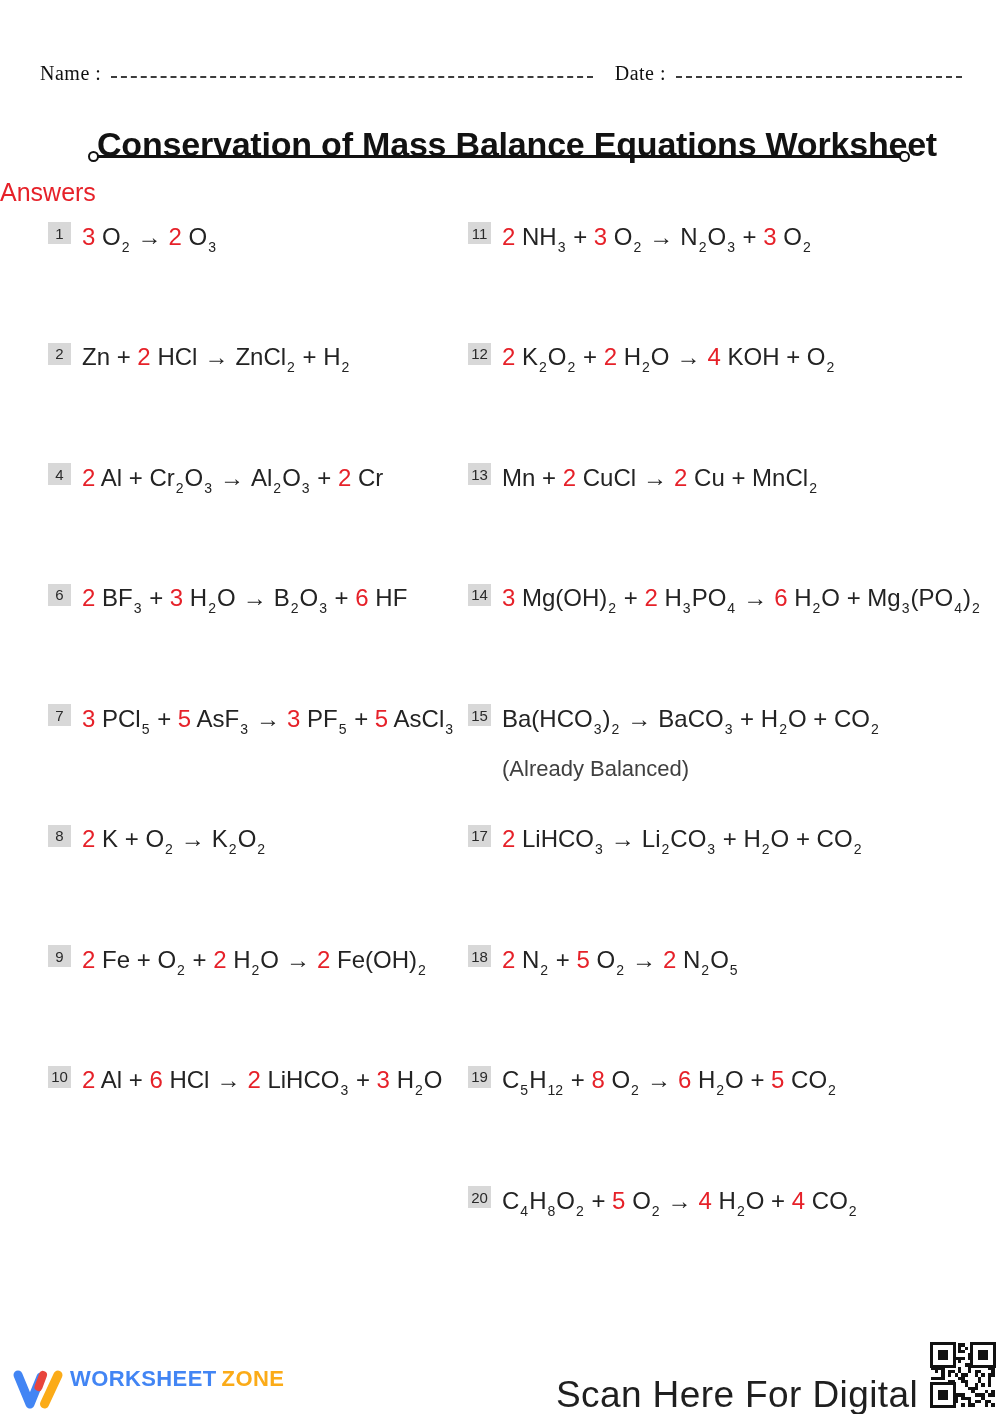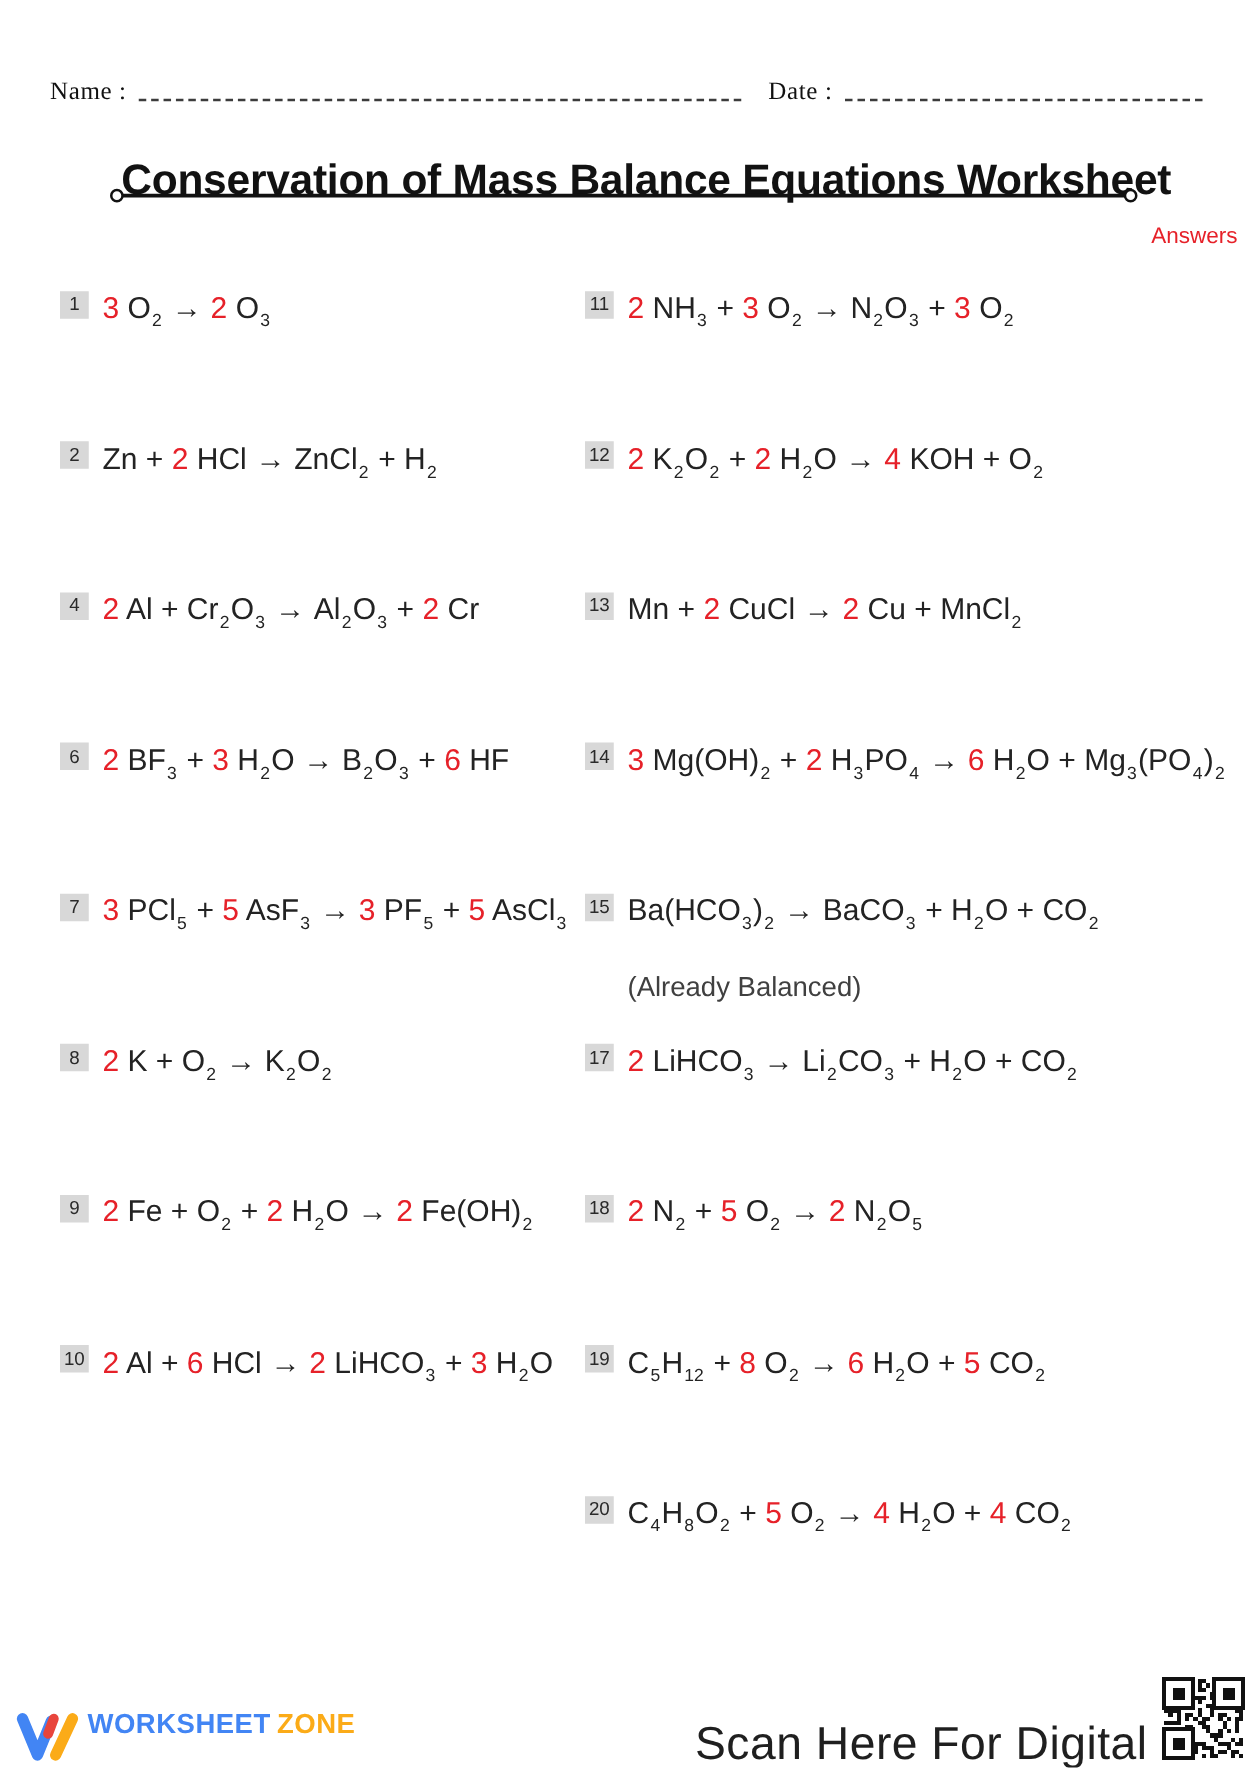--- a/index.html
+++ b/index.html
@@ -5,21 +5,21 @@
   html,body{margin:0;padding:0;}
   body{
     width:1000px;height:1414px;position:relative;background:#ffffff;
     font-family:"Liberation Sans", sans-serif;color:#232323;overflow:hidden;
   }
   .serif{font-family:"Liberation Serif", serif;}
 
   
   .name-date-row{
     position:absolute;left:40px;top:62px;width:922px;
-    display:flex;align-items:flex-end;
+    display:flex;
   }
   .field-label{font-size:20px;color:#111;letter-spacing:.5px;white-space:nowrap;}
   .dash-line{height:14px;border-bottom:2.4px dashed #3c3c3c;margin:0 6px 4px 10px;}
   .name-line{flex:1;}
   .date-line{width:286px;margin-right:0;}
   .date-label{margin-left:16px;}
 
   
   .page-title{
     position:absolute;top:108px;left:0;width:1000px;margin:17px;
@@ -29,35 +29,35 @@
     position:absolute;left:94px;top:155px;width:810px;height:3px;background:#121212;border-radius:2px;
   }
   .title-underline::before,.title-underline::after{
     content:"";position:absolute;width:7px;height:7px;border:2.5px solid #121212;
     border-radius:50%;background:#fff;top:-4.5px;
   }
   .title-underline::before{left:-6px;}
   .title-underline::after{right:-6px;}
 
   .answers{
-    position:absolute;top:178px;left:0;width:990px;text-align:right;
-    font-size:18px;color:#e62129;
+    position:absolute;top:178px;left:0;width:990px;text-align:left;
+    font-size:25px;color:#e62129;
   }
 
   
   .col{position:absolute;top:222px;}
   .col-left{left:48px;width:412px;}
   .col-right{left:468px;width:530px;}
   .eq{height:120.5px;display:block;}
   .badge{
     display:inline-flex;align-items:center;justify-content:center;
     min-width:17px;height:22px;padding:0 3px;background:#d8d8d8;color:#2a2a2a;
     font-size:15px;vertical-align:6px;margin-right:11px;
   }
-  .formula{font-size:24px;line-height:50px;color:#232323;}
+  .formula{font-size:24px;line-height:26px;color:#232323;}
   .formula .red{color:#e62129;}
   .formula .sub{font-size:14px;vertical-align:-7px;margin:0 1px;}
   .formula .arrow{font-weight:600;margin:0 7px;}
   .note{font-size:22px;color:#404040;margin:14px 0 0 34px;}
 
   
   .footer-logo{
     position:absolute;left:12px;top:1366px;display:flex;align-items:flex-start;
   }
   .logo-mark{width:52px;height:46px;}

